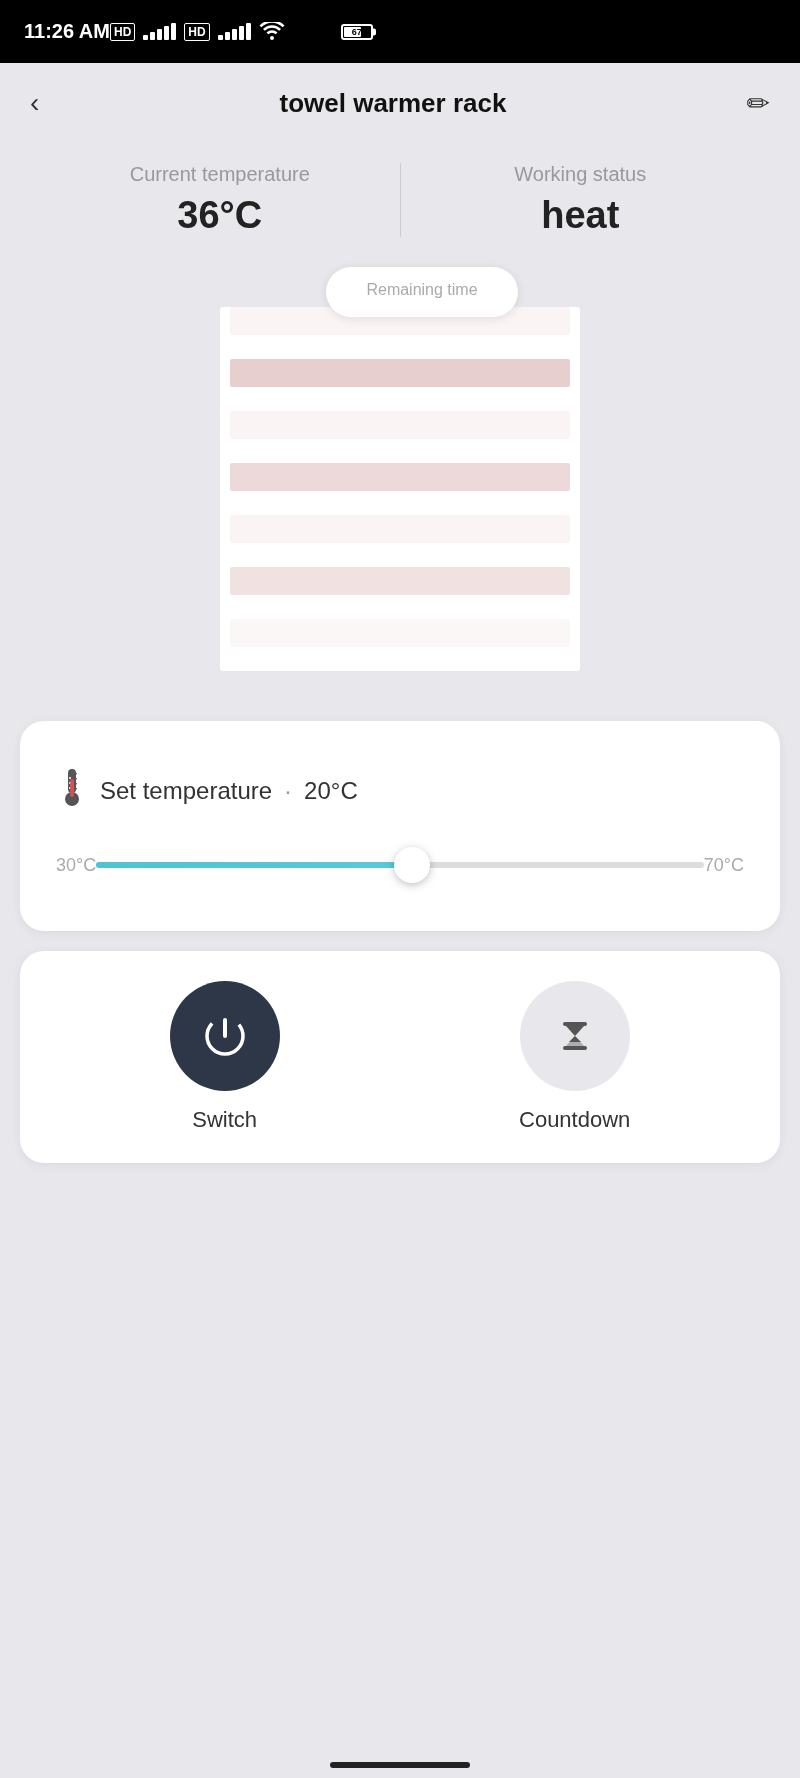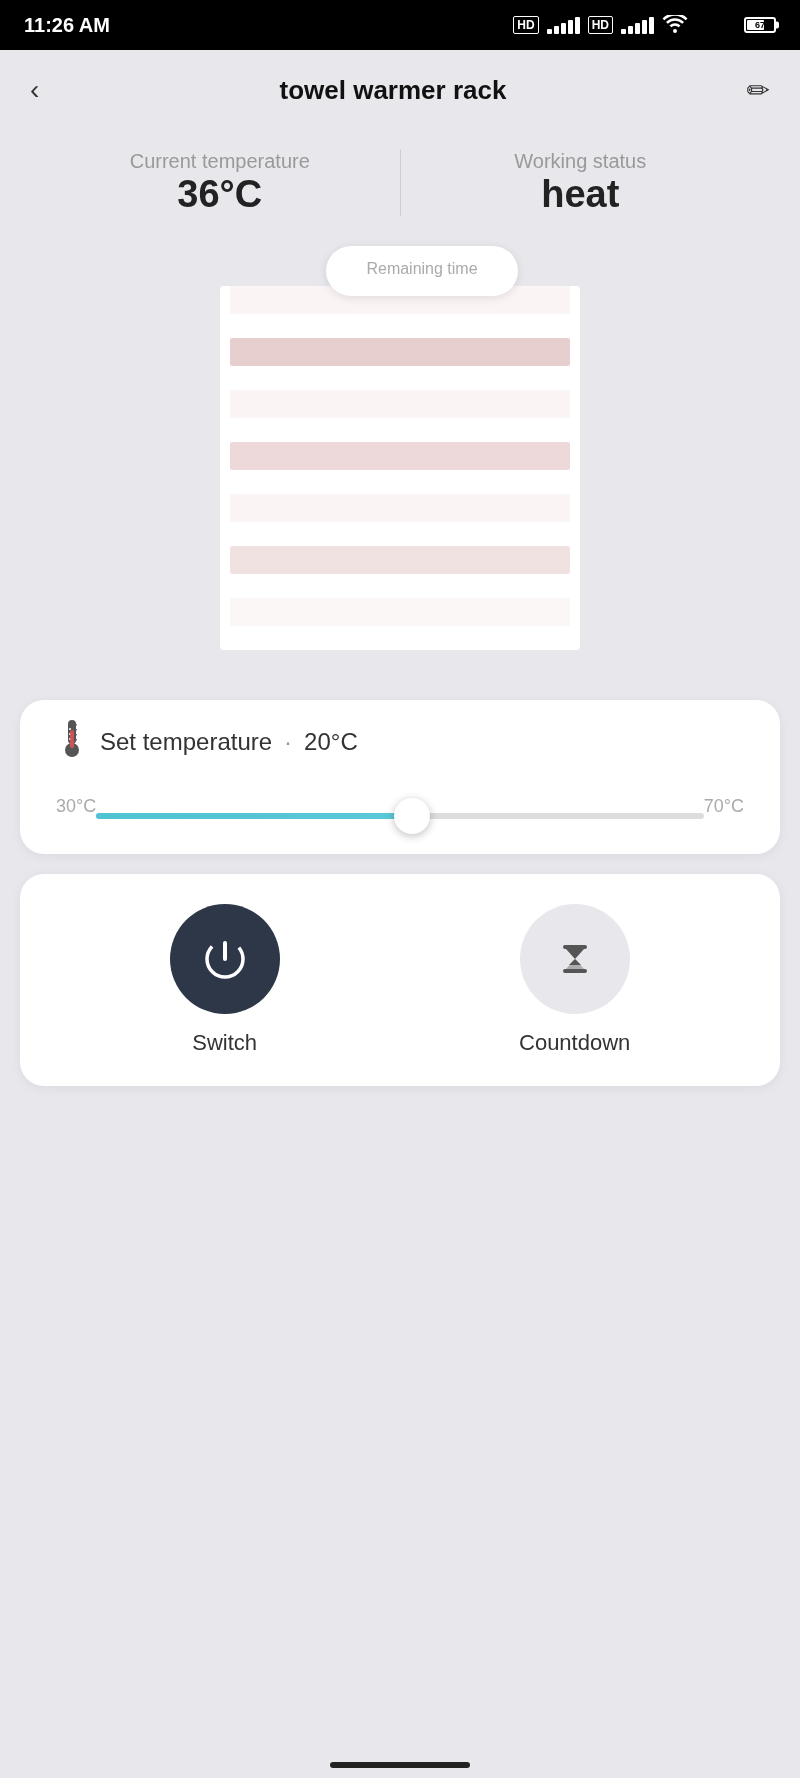--- a/index.html
+++ b/index.html
@@ -10,24 +10,24 @@
       background: #e8e8ec;
       font-family: -apple-system, BlinkMacSystemFont, 'Helvetica Neue', Arial, sans-serif;
       position: relative;
       overflow-x: hidden;
     }
 
     
     .status-bar {
       background: #000;
       color: #fff;
-      height: 50px;
-      display: flex;
-      align-items: center;
-      justify-content: space-between;
+      height: 63px;
+      display: flex;
+      align-items: center;
+      justify-content: flex-start;
       padding: 0 24px;
     }
     .status-time {
       font-size: 20px;
       font-weight: 600;
     }
     .status-icons {
       display: flex;
       align-items: center;
       gap: 8px;
@@ -101,20 +101,21 @@
       display: flex;
       flex-direction: column;
       align-items: center;
     }
     .info-col:first-child {
       border-right: 1px solid #ccc;
     }
     .info-label {
       font-size: 20px;
       color: #999;
+      margin-bottom: 8px;
     }
     .info-value {
       font-size: 38px;
       font-weight: 600;
       color: #222;
     }
 
     
     .remaining-container {
       display: flex;
@@ -170,21 +171,21 @@
     .rack-row:nth-child(4) .rack-stripe { background: rgba(210, 160, 160, 0.4); }
     .rack-row:nth-child(5) .rack-stripe { background: rgba(220, 180, 180, 0.15); }
     .rack-row:nth-child(6) .rack-stripe { background: rgba(210, 160, 160, 0.3); }
     .rack-row:nth-child(7) .rack-stripe { background: rgba(220, 180, 180, 0.1); }
 
     
     .temp-card {
       background: #fff;
       border-radius: 24px;
       margin: 30px 20px 20px;
-      padding: 18px 36px;
+      padding: 46px 36px;
       box-shadow: 0 2px 12px rgba(0,0,0,0.06);
     }
     .temp-header {
       display: flex;
       align-items: center;
       gap: 12px;
       margin-bottom: 30px;
     }
     .thermo-icon {
       font-size: 32px;
@@ -199,21 +200,21 @@
       color: #999;
       font-size: 24px;
     }
     .temp-value {
       font-size: 24px;
       color: #333;
       font-weight: 500;
     }
     .slider-container {
       display: flex;
-      align-items: flex-start;
+      align-items: center;
       gap: 0;
     }
     .slider-min, .slider-max {
       font-size: 18px;
       color: #aaa;
       white-space: nowrap;
     }
     .slider-wrapper {
       flex: 1;
       position: relative;

